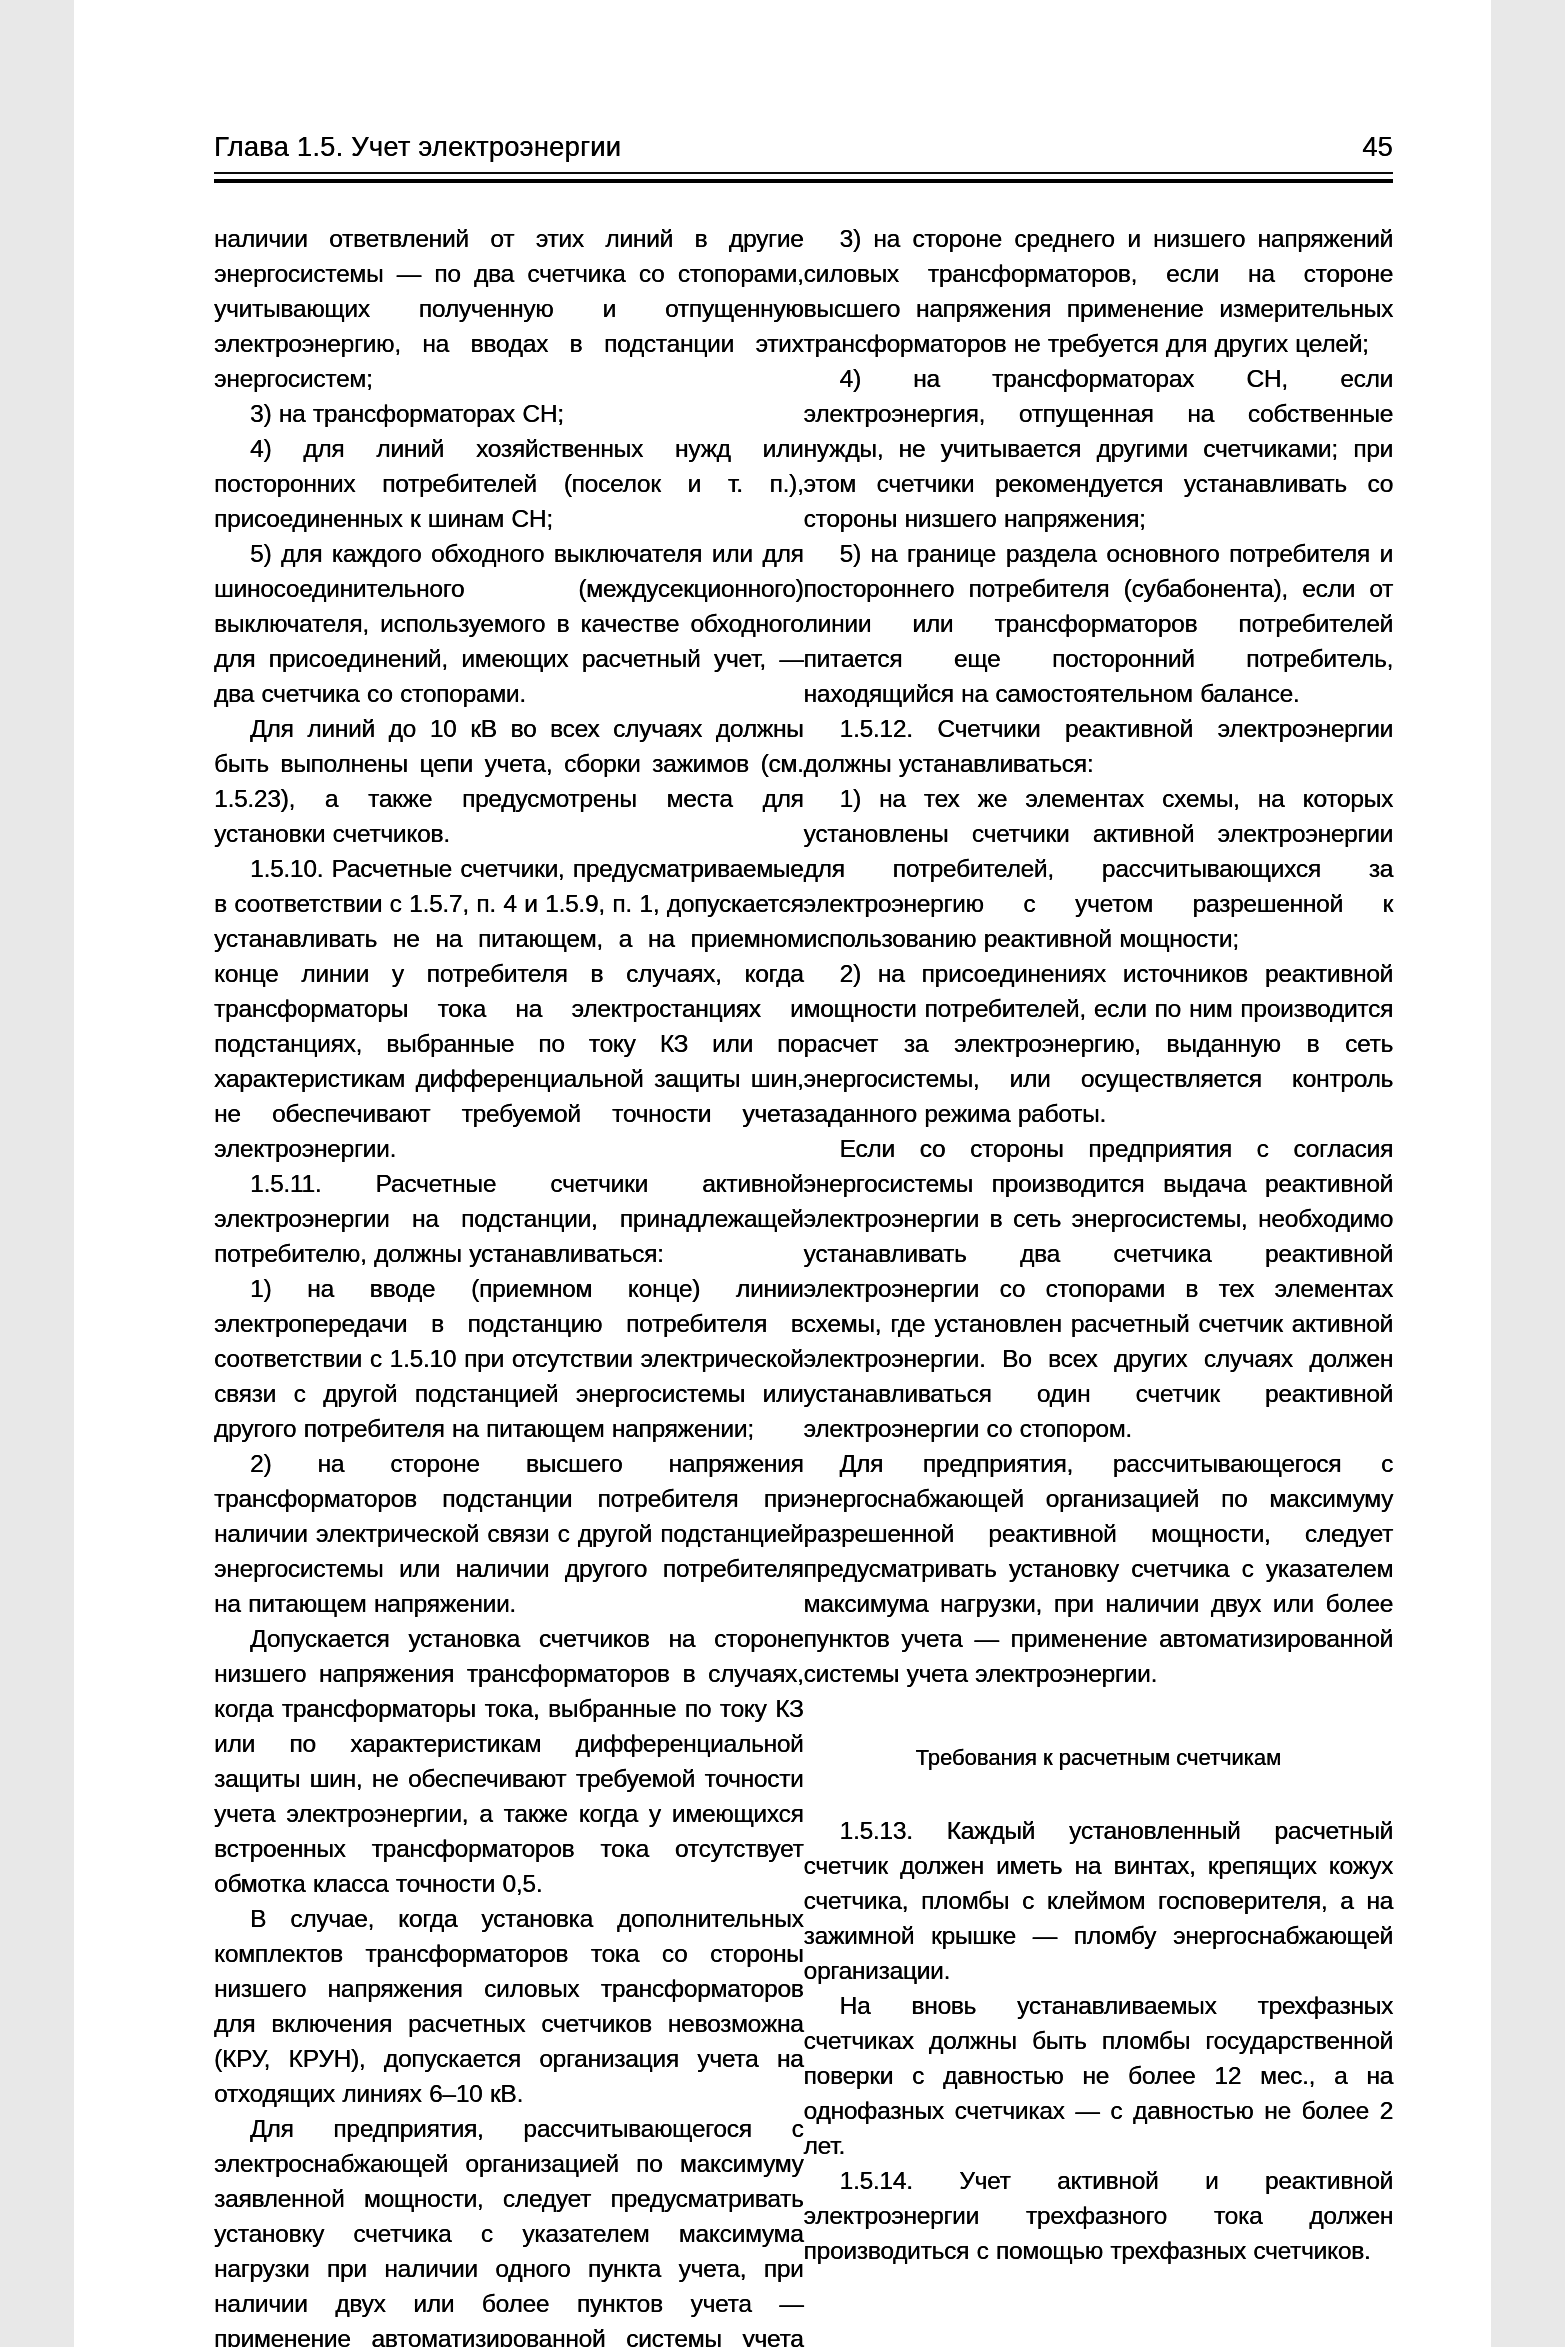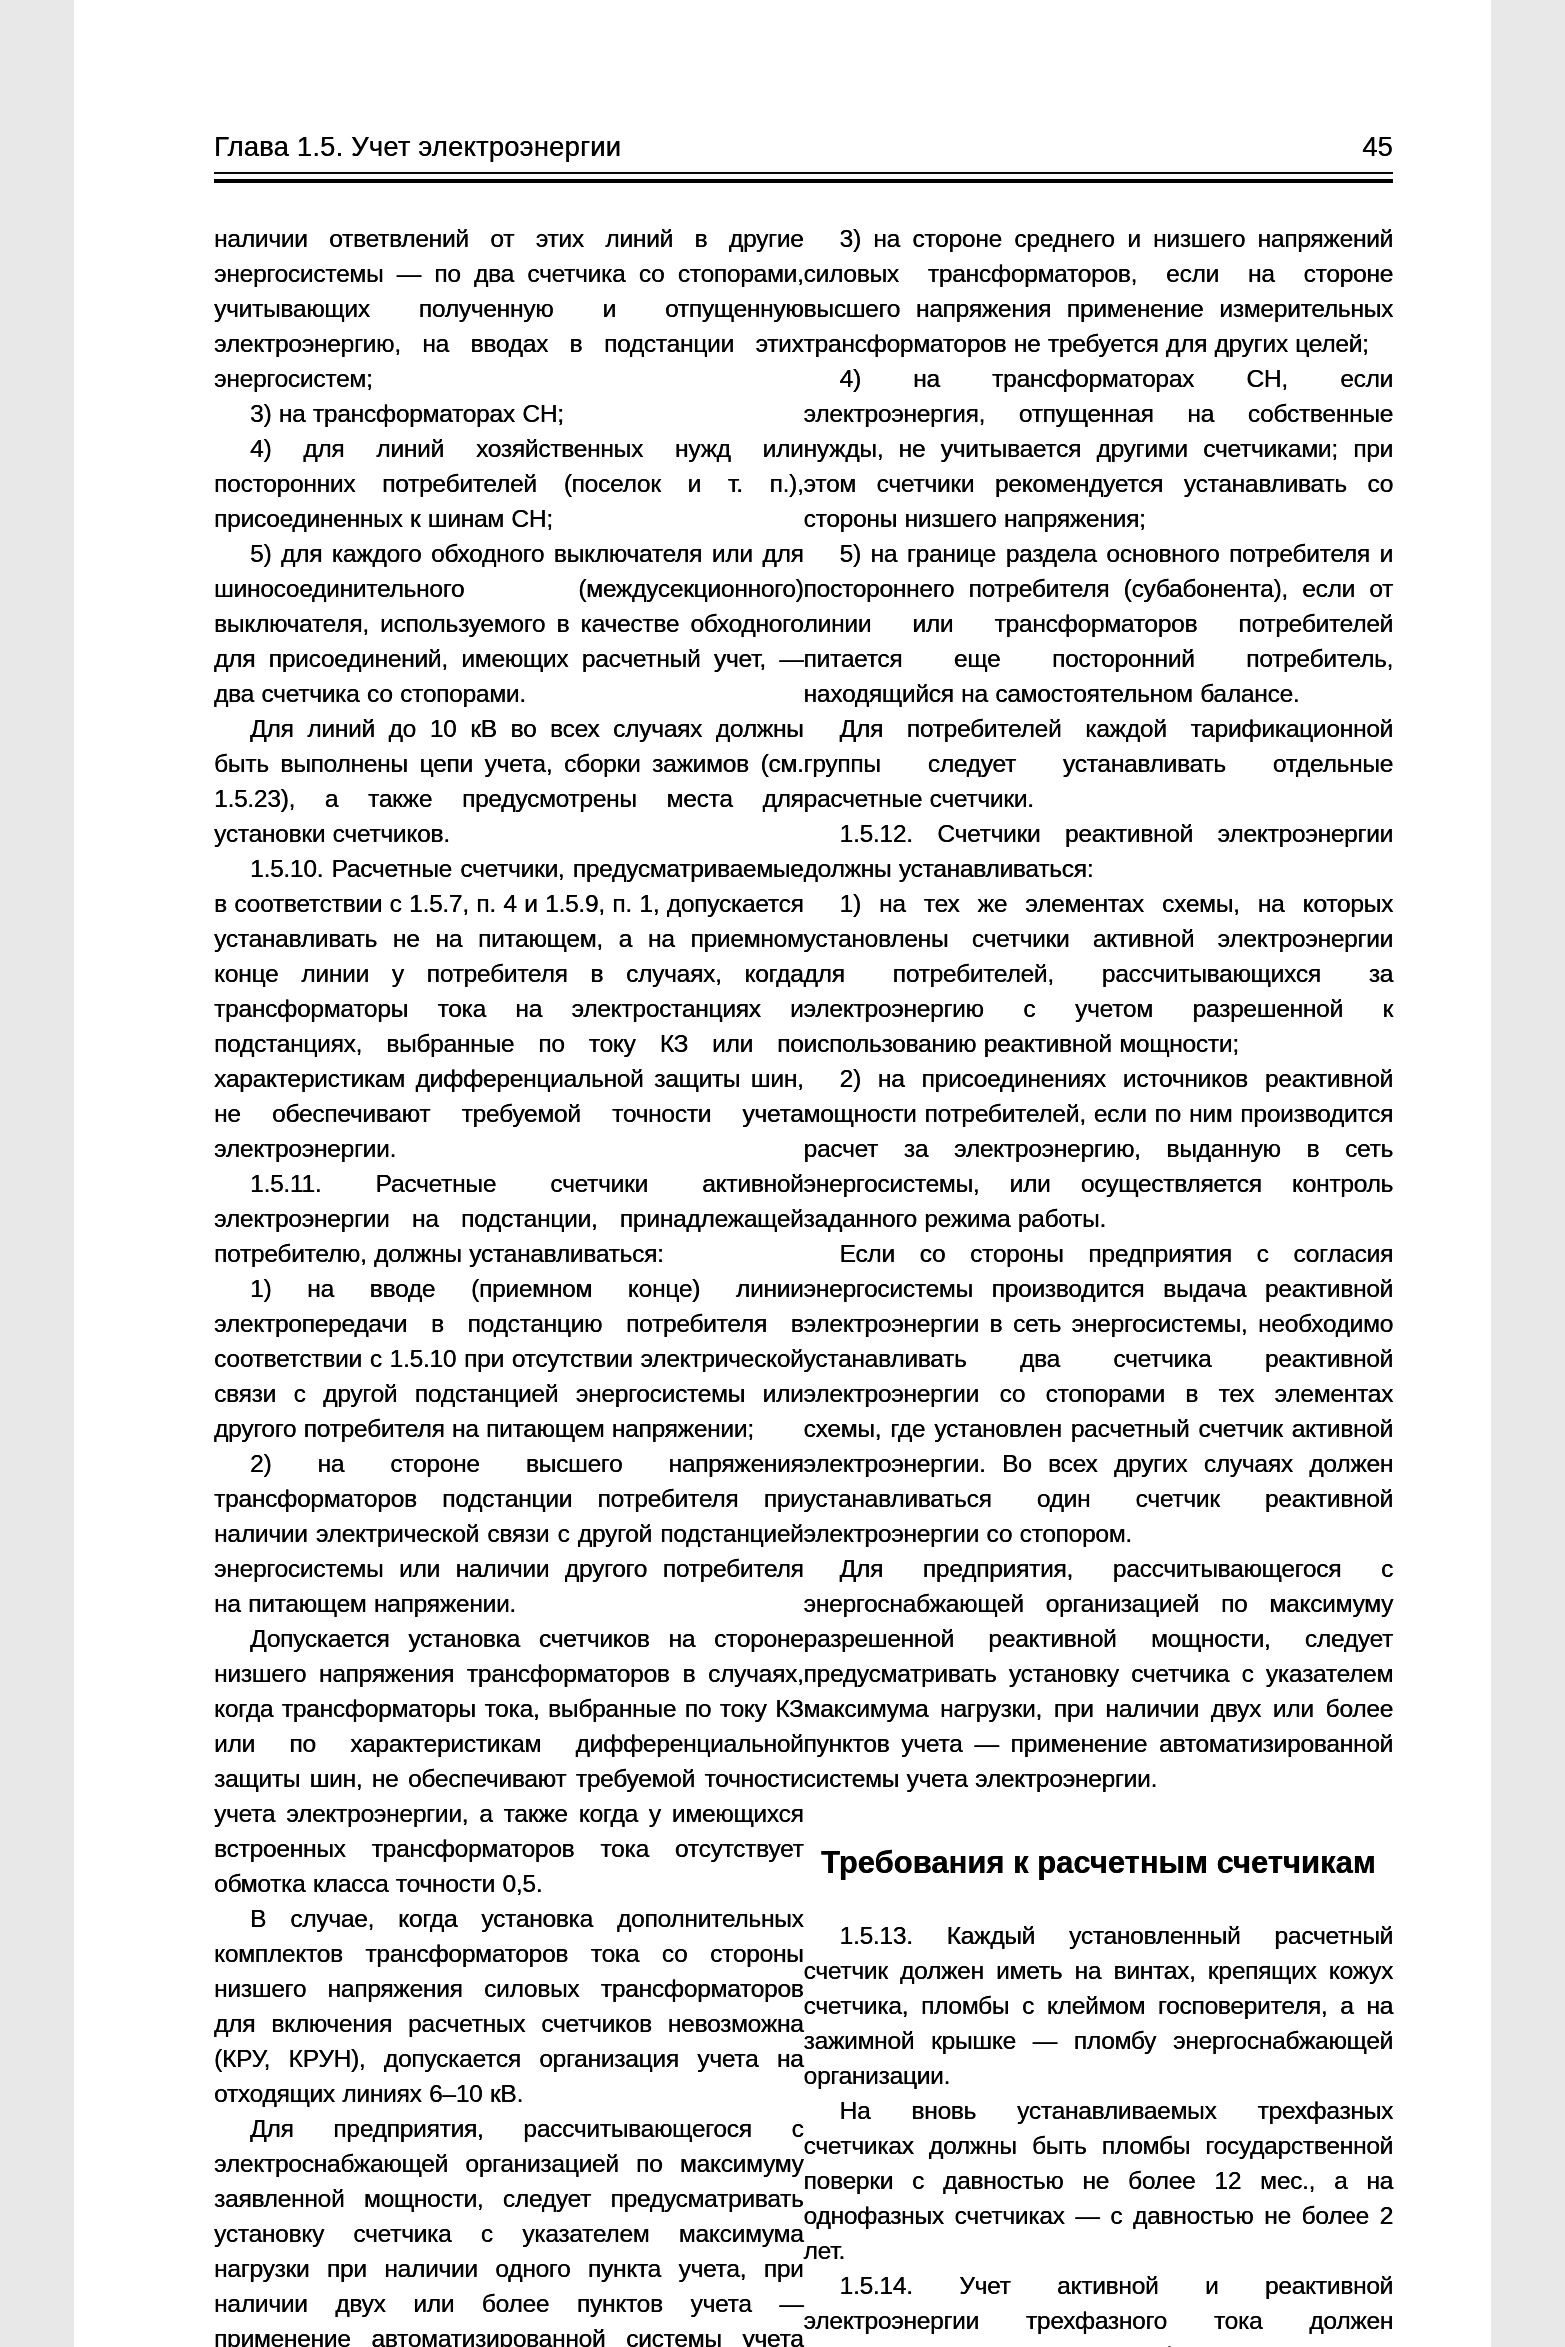--- a/index.html
+++ b/index.html
@@ -54,23 +54,23 @@
     text-align: justify;
     text-align-last: left;
     text-indent: 36px;
     text-shadow: 0.3px 0 0 currentColor;
     word-spacing: 0.9px;
   }
   .para.no-indent { text-indent: 0; }
   .para b { font-weight: 400; }
   .subheading {
     margin: 49px 0 38px 0;
-    font-size: 31px;
+    font-size: 22px;
     line-height: 35px;
-    font-weight: 700;
+    font-weight: 400;
     text-align: center;
     text-indent: 0;
     text-shadow: 0.4px 0 0 currentColor;
   }
 </style>
 </head>
 <body>
 
 <div class="page">
   <div class="header-row">
@@ -91,21 +91,20 @@
         <p class="para"><span>1) на вводе (приемном конце) линии электропередачи в подстанцию потребителя в соответствии с </span><b>1.5.10</b><span> при отсутствии электрической связи с другой подстанцией энергосистемы или другого потребителя на питающем напряжении;</span></p>
         <p class="para"><span>2) на стороне высшего напряжения трансформаторов подстанции потребителя при наличии электрической связи с другой подстанцией энергосистемы или наличии другого потребителя на питающем напряжении.</span></p>
         <p class="para"><span>Допускается установка счетчиков на стороне низшего напряжения трансформаторов в случаях, когда трансформаторы тока, выбранные по току КЗ или по характеристикам дифференциальной защиты шин, не обеспечивают требуемой точности учета электроэнергии, а также когда у имеющихся встроенных трансформаторов тока отсутствует обмотка класса точности 0,5.</span></p>
         <p class="para"><span>В случае, когда установка дополнительных комплектов трансформаторов тока со стороны низшего напряжения силовых трансформаторов для включения расчетных счетчиков невозможна (КРУ, КРУН), допускается организация учета на отходящих линиях 6–10 кВ.</span></p>
         <p class="para"><span>Для предприятия, рассчитывающегося с электроснабжающей организацией по максимуму заявленной мощности, следует предусматривать установку счетчика с указателем максимума нагрузки при наличии одного пункта учета, при наличии двух или более пунктов учета — применение автоматизированной системы учета электроэнергии;</span></p>
       </div>
     <div class="col" id="col-right">
         <p class="para"><span>3) на стороне среднего и низшего напряжений силовых трансформаторов, если на стороне высшего напряжения применение измерительных трансформаторов не требуется для других целей;</span></p>
         <p class="para"><span>4) на трансформаторах СН, если электроэнергия, отпущенная на собственные нужды, не учитывается другими счетчиками; при этом счетчики рекомендуется устанавливать со стороны низшего напряжения;</span></p>
         <p class="para"><span>5) на границе раздела основного потребителя и постороннего потребителя (субабонента), если от линии или трансформаторов потребителей питается еще посторонний потребитель, находящийся на самостоятельном балансе.</span></p>
-        <p class="para"><span>Для потребителей каждой тарификационной группы следует устанавливать отдельные расчетные счетчики.</span></p>
         <p class="para"><b>1.5.12.</b><span> Счетчики реактивной электроэнергии должны устанавливаться:</span></p>
         <p class="para"><span>1) на тех же элементах схемы, на которых установлены счетчики активной электроэнергии для потребителей, рассчитывающихся за электроэнергию с учетом разрешенной к использованию реактивной мощности;</span></p>
         <p class="para"><span>2) на присоединениях источников реактивной мощности потребителей, если по ним производится расчет за электроэнергию, выданную в сеть энергосистемы, или осуществляется контроль заданного режима работы.</span></p>
         <p class="para"><span>Если со стороны предприятия с согласия энергосистемы производится выдача реактивной электроэнергии в сеть энергосистемы, необходимо устанавливать два счетчика реактивной электроэнергии со стопорами в тех элементах схемы, где установлен расчетный счетчик активной электроэнергии. Во всех других случаях должен устанавливаться один счетчик реактивной электроэнергии со стопором.</span></p>
         <p class="para"><span>Для предприятия, рассчитывающегося с энергоснабжающей организацией по максимуму разрешенной реактивной мощности, следует предусматривать установку счетчика с указателем максимума нагрузки, при наличии двух или более пунктов учета — применение автоматизированной системы учета электроэнергии.</span></p>
         <h2 class="subheading">Требования к расчетным счетчикам</h2>
         <p class="para"><b>1.5.13.</b><span> Каждый установленный расчетный счетчик должен иметь на винтах, крепящих кожух счетчика, пломбы с клеймом госповерителя, а на зажимной крышке — пломбу энергоснабжающей организации.</span></p>
         <p class="para"><span>На вновь устанавливаемых трехфазных счетчиках должны быть пломбы государственной поверки с давностью не более 12 мес., а на однофазных счетчиках — с давностью не более 2 лет.</span></p>
         <p class="para"><b>1.5.14.</b><span> Учет активной и реактивной электроэнергии трехфазного тока должен производиться с помощью трехфазных счетчиков.</span></p>
       </div>

